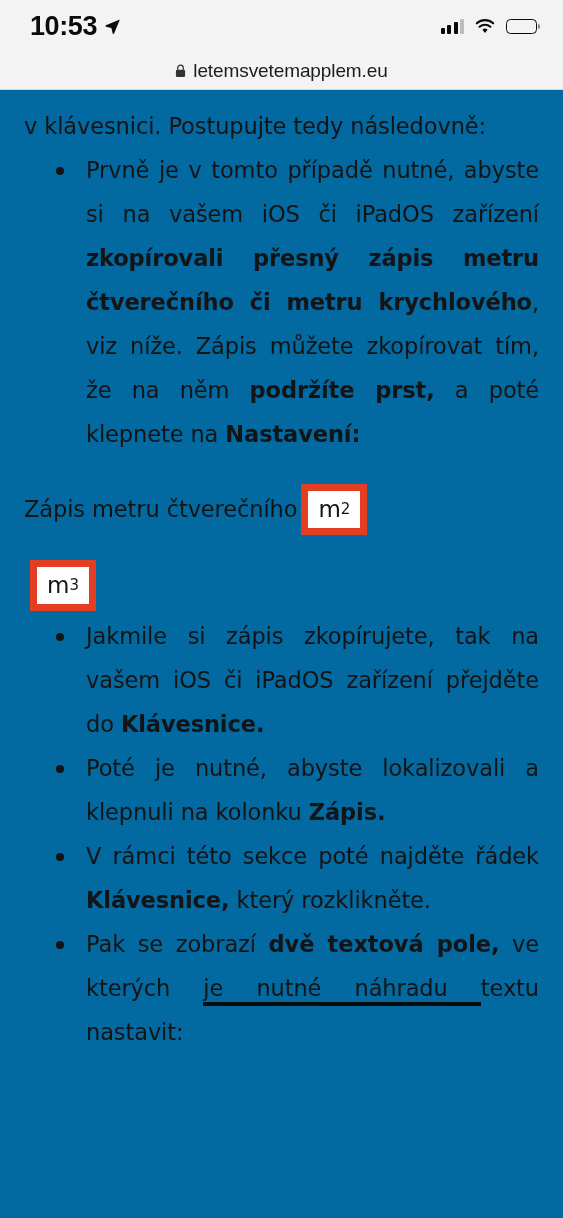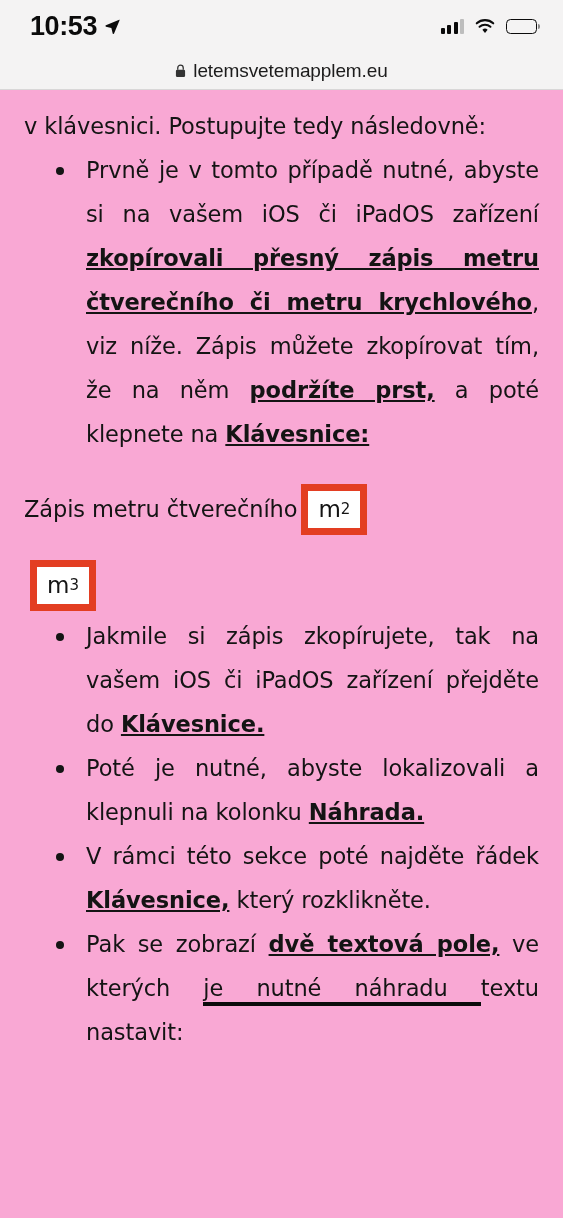--- a/index.html
+++ b/index.html
@@ -5,21 +5,21 @@
   * { margin:0; padding:0; box-sizing:border-box; }
   html, body {
     width:563px; height:1218px;
     background:#ffffff;
     font-family:"DejaVu Sans", sans-serif;
     overflow:hidden;
   }
   .phone {
     position:relative;
     width:563px; height:1218px;
-    background:#f9a8d4;
+    background:#0369a1;
     display:flex; flex-direction:column;
   }
 
   
   .statusbar {
     height:52px;
     background:#f4f3f3;
     display:flex; align-items:center;
     padding:0 26px 0 30px;
     position:relative;
@@ -103,21 +103,21 @@
   }
   ul.list li::before {
     content:"";
     position:absolute;
     left:32px; top:19px;
     width:8px; height:8px;
     background:#141414;
     border-radius:50%;
   }
   ul.list li:last-child { text-align:justify; }
-  b { font-weight:700;text-decoration:underline; }
+  b { font-weight:700; }
 
   .list-a { margin-top:22px; }
   .list-b { margin-top:14px; }
 
   
   .codeline {
     display:flex; align-items:center;
     font-size:22.5px; color:#141414;
     letter-spacing:-0.1px;
     height:58px;
@@ -178,33 +178,33 @@
       <rect x="1" y="6" width="10" height="8" rx="1.4" fill="#333"></rect>
     </svg>
     <span class="urltext">letemsvetemapplem.eu</span>
   </div>
 
   <div class="content">
 
     <p class="para intro">v klávesnici. Postupujte tedy následovně:</p>
 
     <ul class="list list-a">
-      <li>Prvně je v tomto případě nutné, abyste si na vašem iOS či iPadOS zařízení <b>zkopírovali přesný zápis metru čtverečního či metru krychlového</b>, viz níže. Zápis můžete zkopírovat tím, že na něm <b>podržíte prst,</b> a poté klepnete na <b>Klávesnice:</b></li>
+      <li>Prvně je v tomto případě nutné, abyste si na vašem iOS či iPadOS zařízení <b>zkopírovali přesný zápis metru čtverečního či metru krychlového</b>, viz níže. Zápis můžete zkopírovat tím, že na něm <b>podržíte prst,</b> a poté klepnete na <b>Nastavení:</b></li>
     </ul>
 
     <div class="codeline line-sq">
       <span class="lbl">Zápis metru čtverečního</span>
       <span class="unitbox" style="border-color: rgb(227, 62, 34);">m<sup>2</sup></span>
     </div>
 
     <div class="codeline line-cu">
       <span class="unitbox" style="border-color: rgb(227, 62, 34);">m<sup>3</sup></span>
     </div>
 
     <ul class="list list-b">
       <li>Jakmile si zápis zkopírujete, tak na vašem iOS či iPadOS zařízení přejděte do <b>Klávesnice.</b></li>
-      <li>Poté je nutné, abyste lokalizovali a klepnuli na kolonku <b>Náhrada.</b></li>
+      <li>Poté je nutné, abyste lokalizovali a klepnuli na kolonku <b>Zápis.</b></li>
       <li>V rámci této sekce poté najděte řádek <b>Klávesnice,</b> který rozklikněte.</li>
       <li>Pak se zobrazí <b>dvě textová pole,</b> ve kterých <span class="hl-underline">je nutné náhradu </span>textu nastavit:</li>
     </ul>
 
   </div>
 </div>
 
 </body></html>

